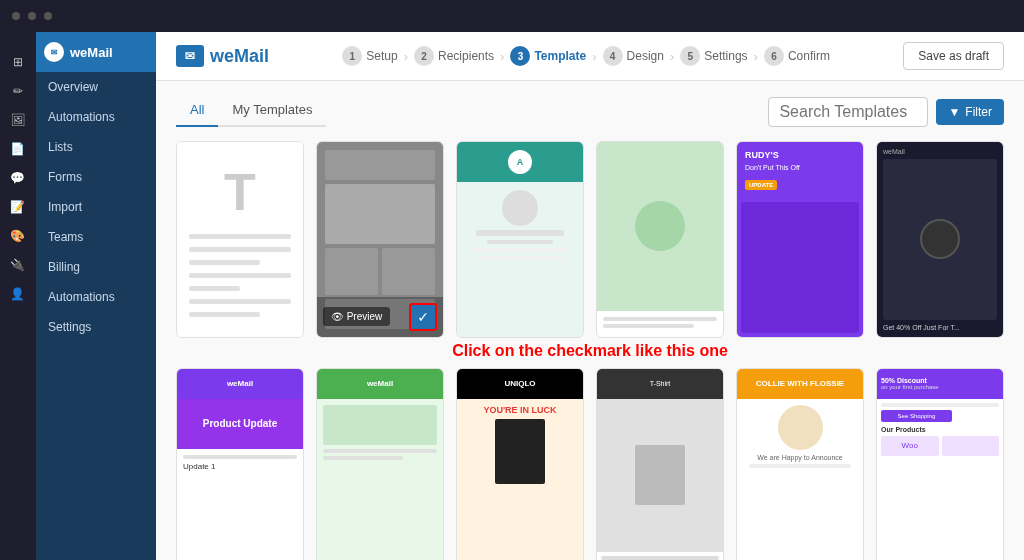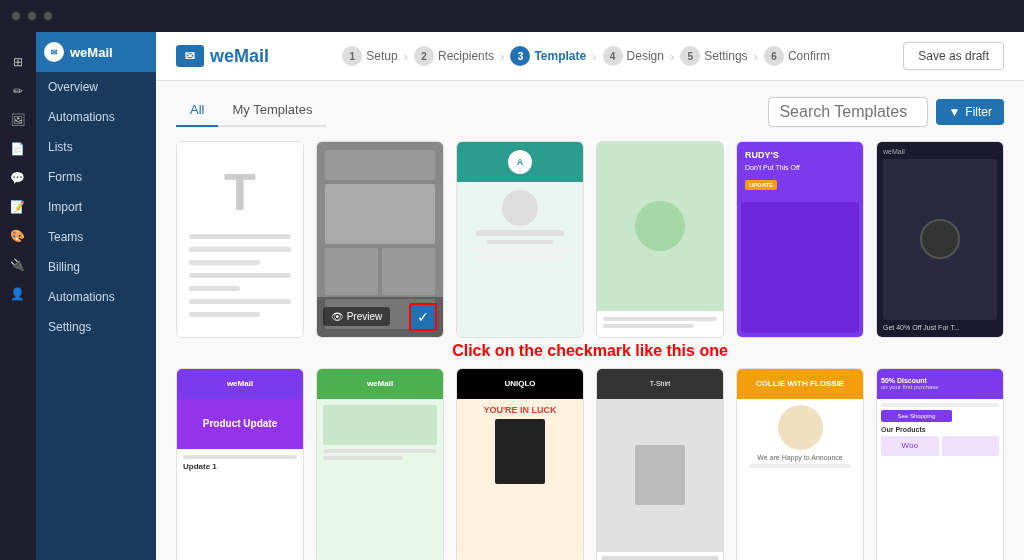--- a/index.html
+++ b/index.html
@@ -432,21 +432,21 @@
         <div class="template-card">
           <div style="background:#e8d5f5; width:100%; height:100%; display:flex; flex-direction:column;">
             <div style="background:#7c3aed;height:30px;display:flex;align-items:center;justify-content:center;">
               <span style="color:white;font-size:8px;font-weight:700;">weMail</span>
             </div>
             <div style="background:#9333ea;height:50px;display:flex;align-items:center;justify-content:center;">
               <span style="color:white;font-size:10px;font-weight:700;">Product Update</span>
             </div>
             <div style="padding:6px;background:white;flex:1;">
               <div style="background:#e0e0e0;height:4px;border-radius:2px;margin-bottom:3px;"></div>
-              <div style="font-size:8px;font-weight:700;color:#333;">Update 1</div>
+              <div style="font-size:8px;font-weight:400;color:#333;">Update 1</div>
             </div>
           </div>
         </div>
 
         <div class="template-card">
           <div style="background:#e8f8e8; width:100%; height:100%; display:flex; flex-direction:column;">
             <div style="background:#4caf50;height:30px;display:flex;align-items:center;justify-content:center;">
               <span style="color:white;font-size:8px;font-weight:700;">weMail</span>
             </div>
             <div style="flex:1;padding:6px;">

